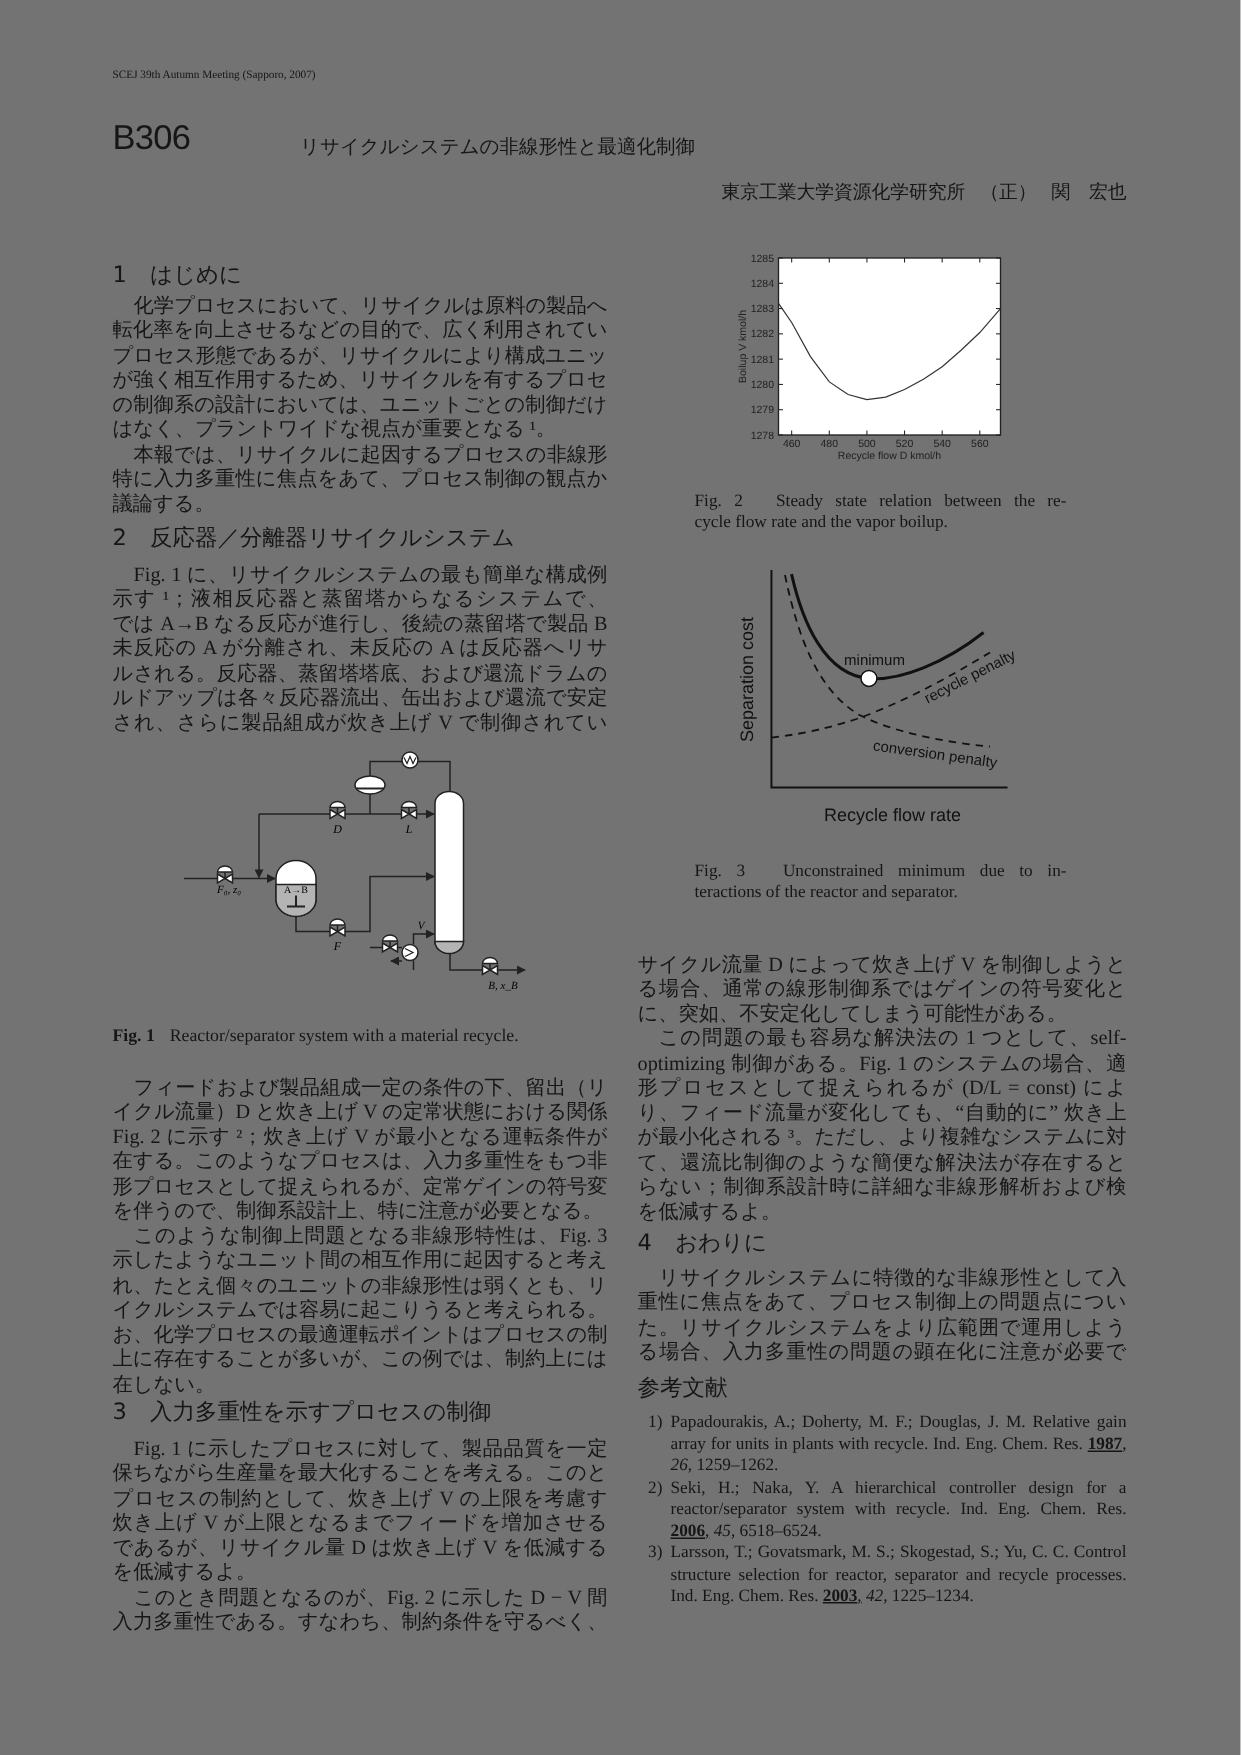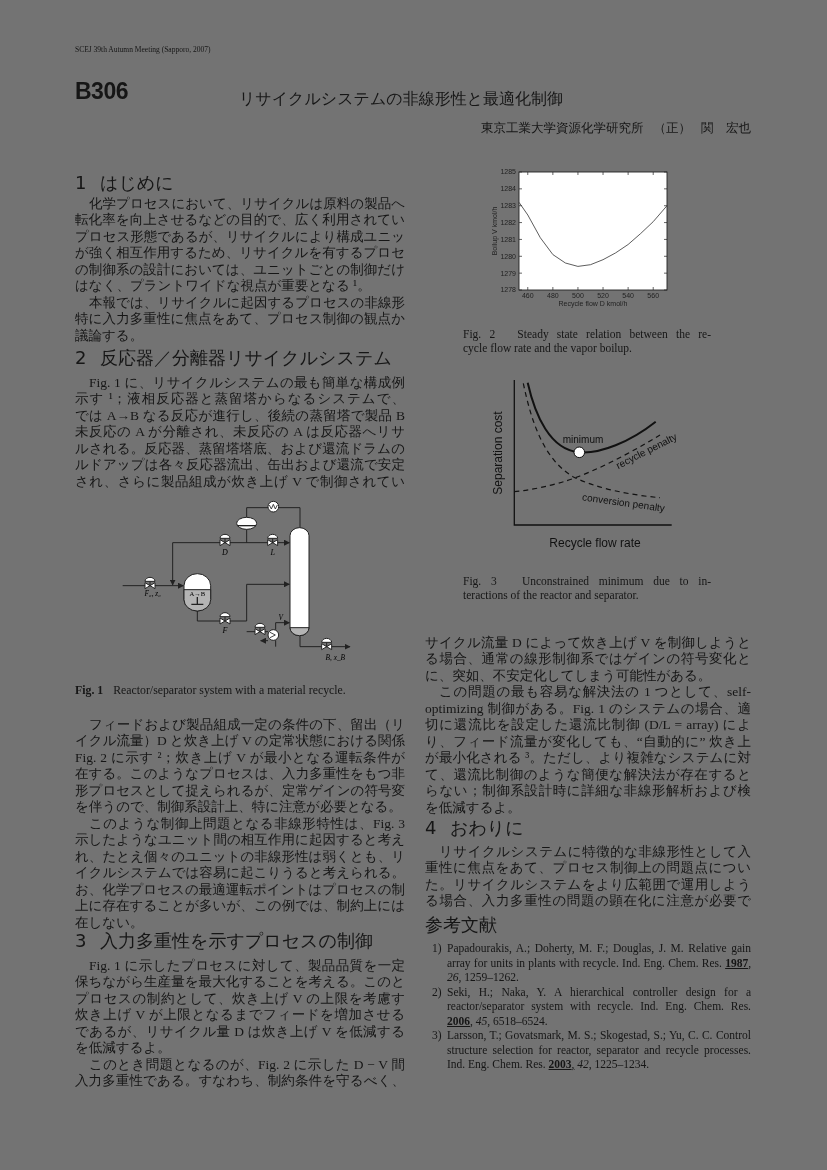--- a/index.html
+++ b/index.html
@@ -1,29 +1,29 @@
 <!DOCTYPE html>
 <html><head>
 <meta charset="utf-8">
 <style>
   html, body { margin: 0; padding: 0; background: #ffffff; }
   .page { position: relative; width: 827px; height: 1170px; background: #737373; overflow: hidden;
           font-family: "Liberation Serif", serif; color: #161616; }
   .abs { position: absolute; }
   .conf { left: 75px; top: 45px; font-size: 7.5px; font-family: "Liberation Serif", serif; }
-  .pid { left: 75px; top: 78px; font-family: "Liberation Sans", sans-serif; font-weight: bold; font-size: 23px; letter-spacing: -0.5px; }
-  .title { left: 200px; width: 402px; top: 89px; text-align: center; font-family: "DejaVu Sans", sans-serif; font-size: 16px; }
+  .pid { left: 75px; top: 78px; font-family: "Liberation Sans", sans-serif; font-weight: normal; font-size: 23px; letter-spacing: -0.5px; }
+  .title { left: 200px; width: 402px; top: 89px; font-family: "DejaVu Sans", sans-serif; font-size: 13px; }
   .affil { right: 76px; top: 120px; font-family: "DejaVu Sans", sans-serif; font-size: 12.5px; white-space: nowrap; }
   .affil span { margin-left: 10px; text-align: right; }
   .affil span:first-child { margin-left: 0; }
 
   .col-l { left: 75px; width: 330px; }
   .col-r { left: 425px; width: 326px; }
 
-  .hd { height: 18px; line-height: 18px; font-family: "DejaVu Sans", sans-serif; font-size: 18px; white-space: nowrap; }
+  .hd { height: 18px; line-height: 18px; font-family: "DejaVu Sans", sans-serif; font-size: 15px; white-space: nowrap; }
   .hd .num { display: inline-block; width: 25px; }
 
   .para .ln { height: 16.5px; line-height: 16.5px; font-size: 13.5px; text-align: justify; text-align-last: justify; overflow: hidden; }
   .para .ln.first { padding-left: 14px; }
   .para .ln.last { text-align-last: left; }
 
   .cap .ln { height: 14px; line-height: 14px; font-size: 11.5px; text-align: justify; text-align-last: justify; overflow: hidden; }
   .cap .ln.last { text-align-last: left; }
   .cap1 { font-size: 11.8px; line-height: 14px; white-space: nowrap; }
   .cap1 .lab { margin-right: 10px; font-weight: bold; }
@@ -278,21 +278,21 @@
 
   <div class="abs col-r" style="top:634.75px">
     <div class="para">
         <div class="ln">サイクル流量 D によって炊き上げ V を制御しようとす</div>
         <div class="ln">る場合、通常の線形制御系ではゲインの符号変化ととも</div>
         <div class="ln last">に、突如、不安定化してしまう可能性がある。</div>
       </div>
     <div class="para">
         <div class="ln first">この問題の最も容易な解決法の 1 つとして、self-</div>
         <div class="ln">optimizing 制御がある。Fig. 1 のシステムの場合、適</div>
-        <div class="ln">切に還流比を設定した還流比制御 (D/L = array) によ</div>
+        <div class="ln">形プロセスとして捉えられるが (D/L = const) によ</div>
         <div class="ln">り、フィード流量が変化しても、“自動的に” 炊き上げ V</div>
         <div class="ln">が最小化される ³。ただし、より複雑なシステムに対し</div>
         <div class="ln">て、還流比制御のような簡便な解決法が存在するとは限</div>
         <div class="ln">らない；制御系設計時に詳細な非線形解析および検討が</div>
         <div class="ln last">を低減するよ。</div>
       </div>
   </div>
 
   <div class="abs col-r hd" style="top:819px">
     <span class="num">4</span><span>おわりに</span>

